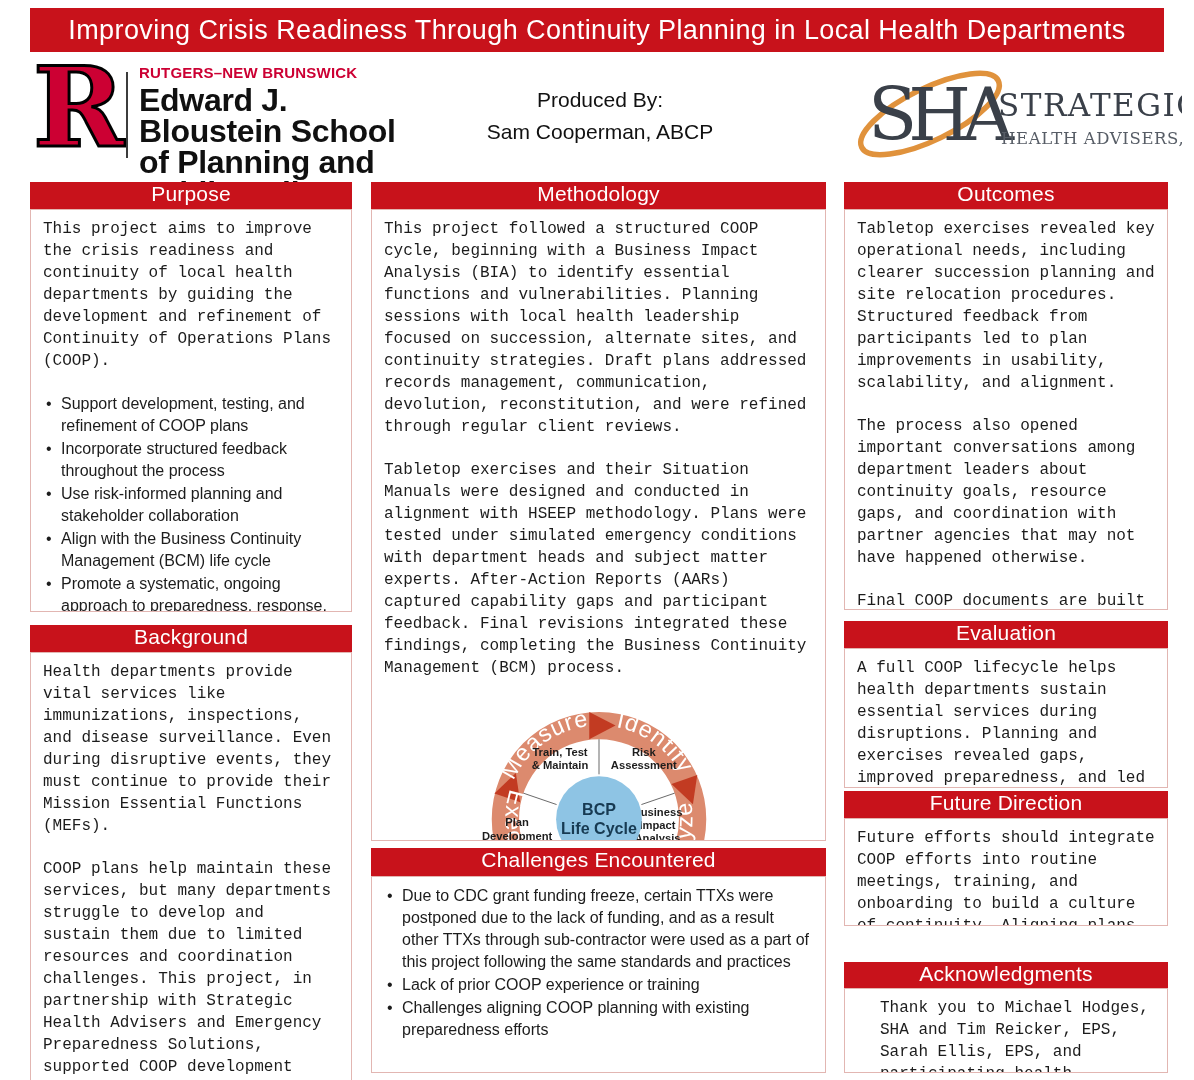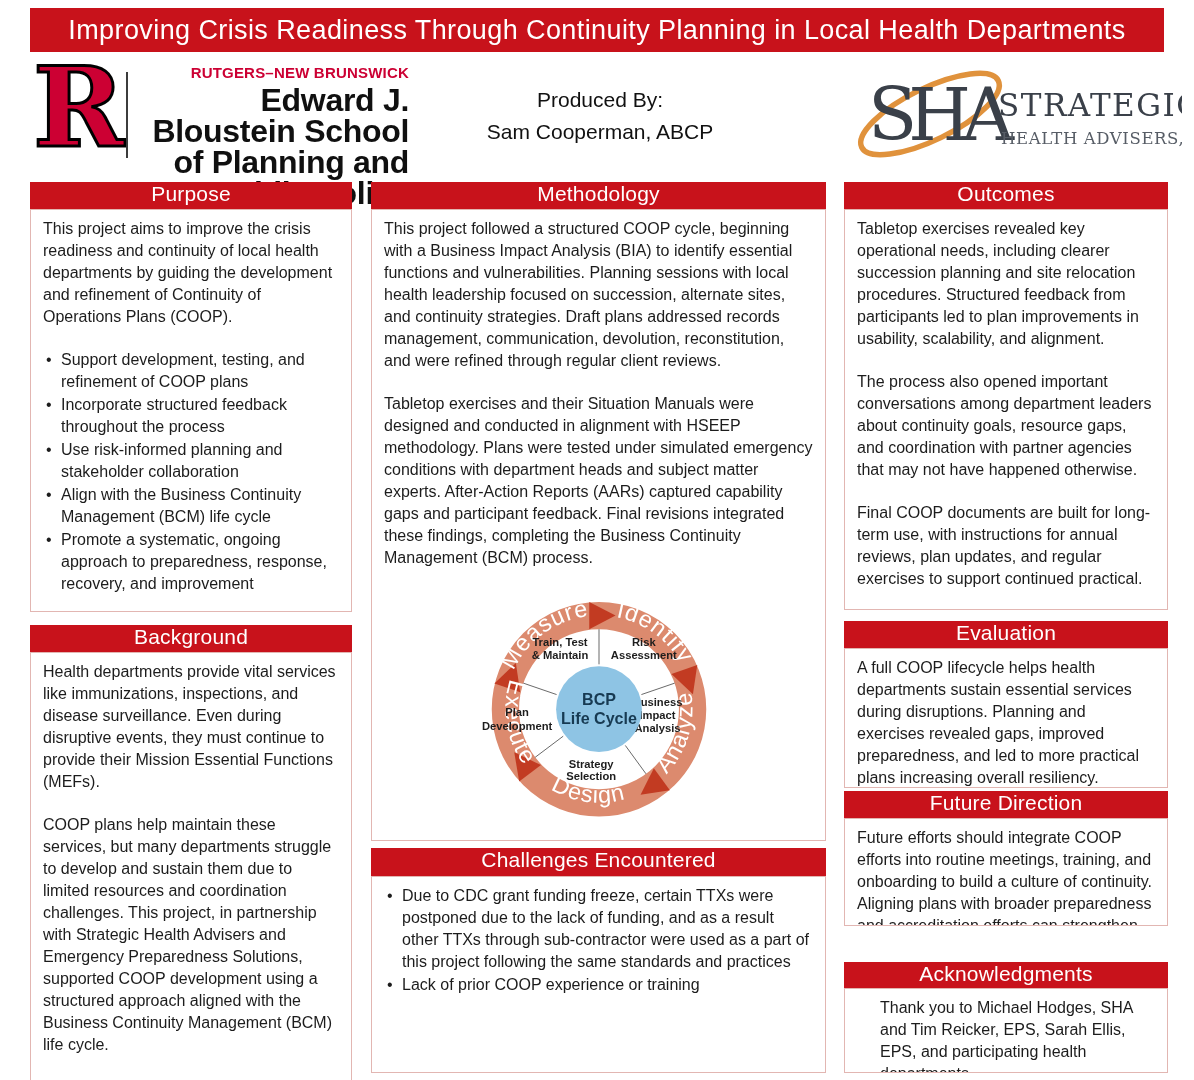--- a/index.html
+++ b/index.html
@@ -22,34 +22,34 @@
   
   .bar{
     background:var(--header-red);color:#fff;display:flex;justify-content:center;
     font-size:21px;font-weight:500;letter-spacing:.2px;
   }
   
   .box{
     background:#fff;border:1px solid var(--border-pink);box-sizing:border-box;
     padding:8px 12px 4px 12px;font-size:16px;line-height:22px;overflow:hidden;
   }
-  .box p{margin:0 0 21px 0;}
+  .box p{margin:0 0 21px 0;font-family:Liberation Mono, monospace;}
   .box p:last-child{margin-bottom:0;}
   ul.bullets{list-style:none;margin:21px 0 0 0;padding:0;}
   ul.bullets.flush{margin-top:0;}
   ul.bullets li{position:relative;padding-left:18px;margin:0 0 1px 0;}
   ul.bullets li::before{content:"\2022";position:absolute;left:3px;top:0;}
   
   .r-letter{
     left:33px;top:60px;font-family:"DejaVu Serif",serif;font-weight:bold;
     font-size:110px;line-height:96px;color:var(--rutgers-red);
     -webkit-text-stroke:3px #000;
   }
   .r-divider{left:126px;top:72px;width:2px;height:86px;background:#3c3c3c;}
-  .rutgers-text{left:139px;top:64px;width:270px;text-align:right;}
+  .rutgers-text{left:139px;top:64px;width:270px;}
   .rutgers-line1{color:var(--rutgers-red);font-size:15px;font-weight:bold;letter-spacing:.2px;margin-bottom:4px;}
   .rutgers-line2,.rutgers-line3{color:#101010;font-size:32px;font-weight:bold;line-height:31px;letter-spacing:-.3px;}
   
   .produced{left:430px;top:84px;width:340px;text-align:center;font-size:21px;line-height:32px;color:#111;}
   
   .diagram-wrap{width:312px;margin:2px auto 0 auto;}
   .inner-label{font-size:11.5px;font-weight:600;fill:#1d1d1d;}
   .ring-label{font-size:24px;fill:#ffffff;letter-spacing:1px;font-weight:500;}
 </style>
 </head>
@@ -176,20 +176,21 @@
   </div>
 </div>
 
 <div class="abs bar" style="left:371px;top:848px;width:455px;height:28px;">
   <span>Challenges Encountered</span>
 </div>
 <div class="abs box" style="left:371px;top:876px;width:455px;height:197px;">
   <ul class="bullets flush">
     <li>Due to CDC grant funding freeze, certain TTXs were postponed due to the lack of funding, and as a result other TTXs through sub-contractor were used as a part of this project following the same standards and practices</li>
     <li>Lack of prior COOP experience or training</li>
+    <li>Challenges aligning COOP planning with existing preparedness efforts</li>
   </ul>
 </div>
 
 <div class="abs bar" style="left:844px;top:182px;width:324px;height:27px;">
   <span>Outcomes</span>
 </div>
 <div class="abs box" style="left:844px;top:209px;width:324px;height:401px;">
   <p>Tabletop exercises revealed key operational needs, including clearer succession planning and site relocation procedures. Structured feedback from participants led to plan improvements in usability, scalability, and alignment.</p>
   <p>The process also opened important conversations among department leaders about continuity goals, resource gaps, and coordination with partner agencies that may not have happened otherwise.</p>
   <p>Final COOP documents are built for long-term use, with instructions for annual reviews, plan updates, and regular exercises to support continued practical.</p>

